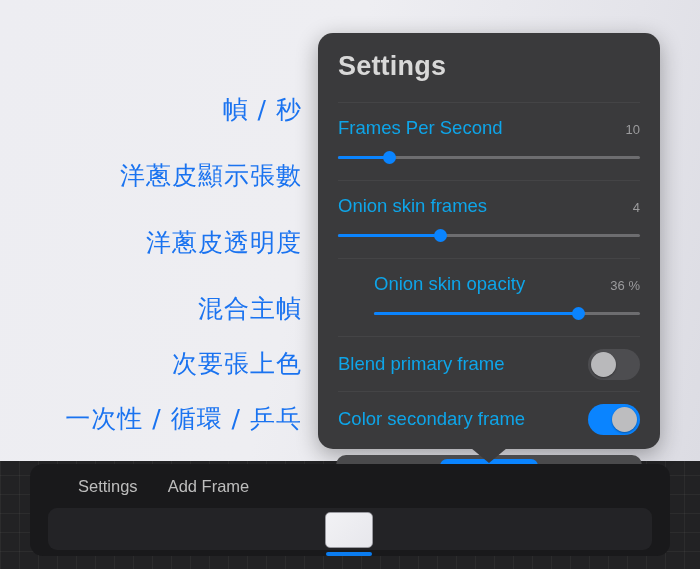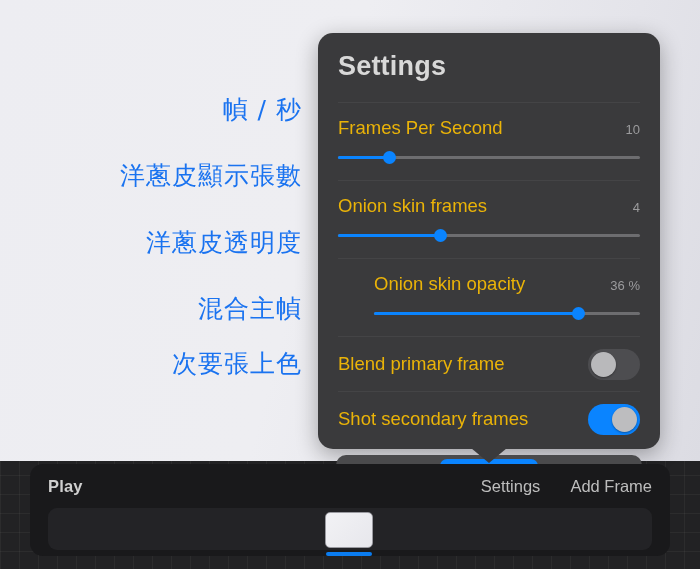--- a/index.html
+++ b/index.html
@@ -99,21 +99,21 @@
   .setting {
     padding-left: 2px;
     padding-right: 2px;
   }
   .setting-head {
     display: flex;
     align-items: baseline;
     justify-content: space-between;
   }
   .setting-label {
-    color: #eab308;
+    color: #0ea5e9;
     font-size: 18.5px;
   }
   .setting-value {
     color: #9b9b9d;
     font-size: 13px;
   }
 
   
   .slider {
     position: relative;
@@ -262,20 +262,21 @@
 
   <div class="backdrop"></div>
 
   <div class="canvas"></div>
 
   <div class="annot a1">洋蔥皮顯示張數</div>
   <div class="annot a0">幀 / 秒</div>
   <div class="annot a3">混合主幀</div>
   <div class="annot a2">洋蔥皮透明度</div>
   <div class="annot a4">次要張上色</div>
+  <div class="annot a5">一次性 / 循環 / 乒乓</div>
 
   <div class="popover">
     <div class="pop-title">Settings</div>
 
     <div style="height:20px"></div>
     <div class="row-divider"></div>
 
     <div class="setting" style="padding-top:14px;padding-bottom:14px;">
       <div class="setting-head">
         <span class="setting-label">Frames Per Second</span>
@@ -321,42 +322,39 @@
     <div class="toggle-row" style="height:54px;gap:19px;">
       <span class="setting-label">Blend primary frame</span>
       <span class="toggle">
         <span class="knob"></span>
       </span>
     </div>
 
     <div class="row-divider"></div>
 
     <div class="toggle-row" style="height:54px;">
-      <span class="setting-label">Shot secondary frames</span>
+      <span class="setting-label">Color secondary frame</span>
       <span class="toggle on">
         <span class="knob"></span>
       </span>
     </div>
 
     <div style="height:9px"></div>
 
     <div class="segmented">
       <div class="segment">One Shot</div>
       <div class="segment active">Loop</div>
       <div class="segment">Ping-Pong</div>
     </div>
   </div>
 
   <div class="popover-arrow"></div>
 
   <div class="toolbar">
     <div class="toolbar-top">
-      <div class="tb-left">
-        <span class="tb-play">Play</span>
-      </div>
       <span class="tb-btn">Settings</span>
       <span class="tb-btn">Add Frame</span>
     </div>
     <div class="filmstrip-wrap">
       <div class="filmstrip">
         <div class="frame-thumb"></div>
       </div>
       <div class="frame-indicator"></div>
     </div>
   </div>

